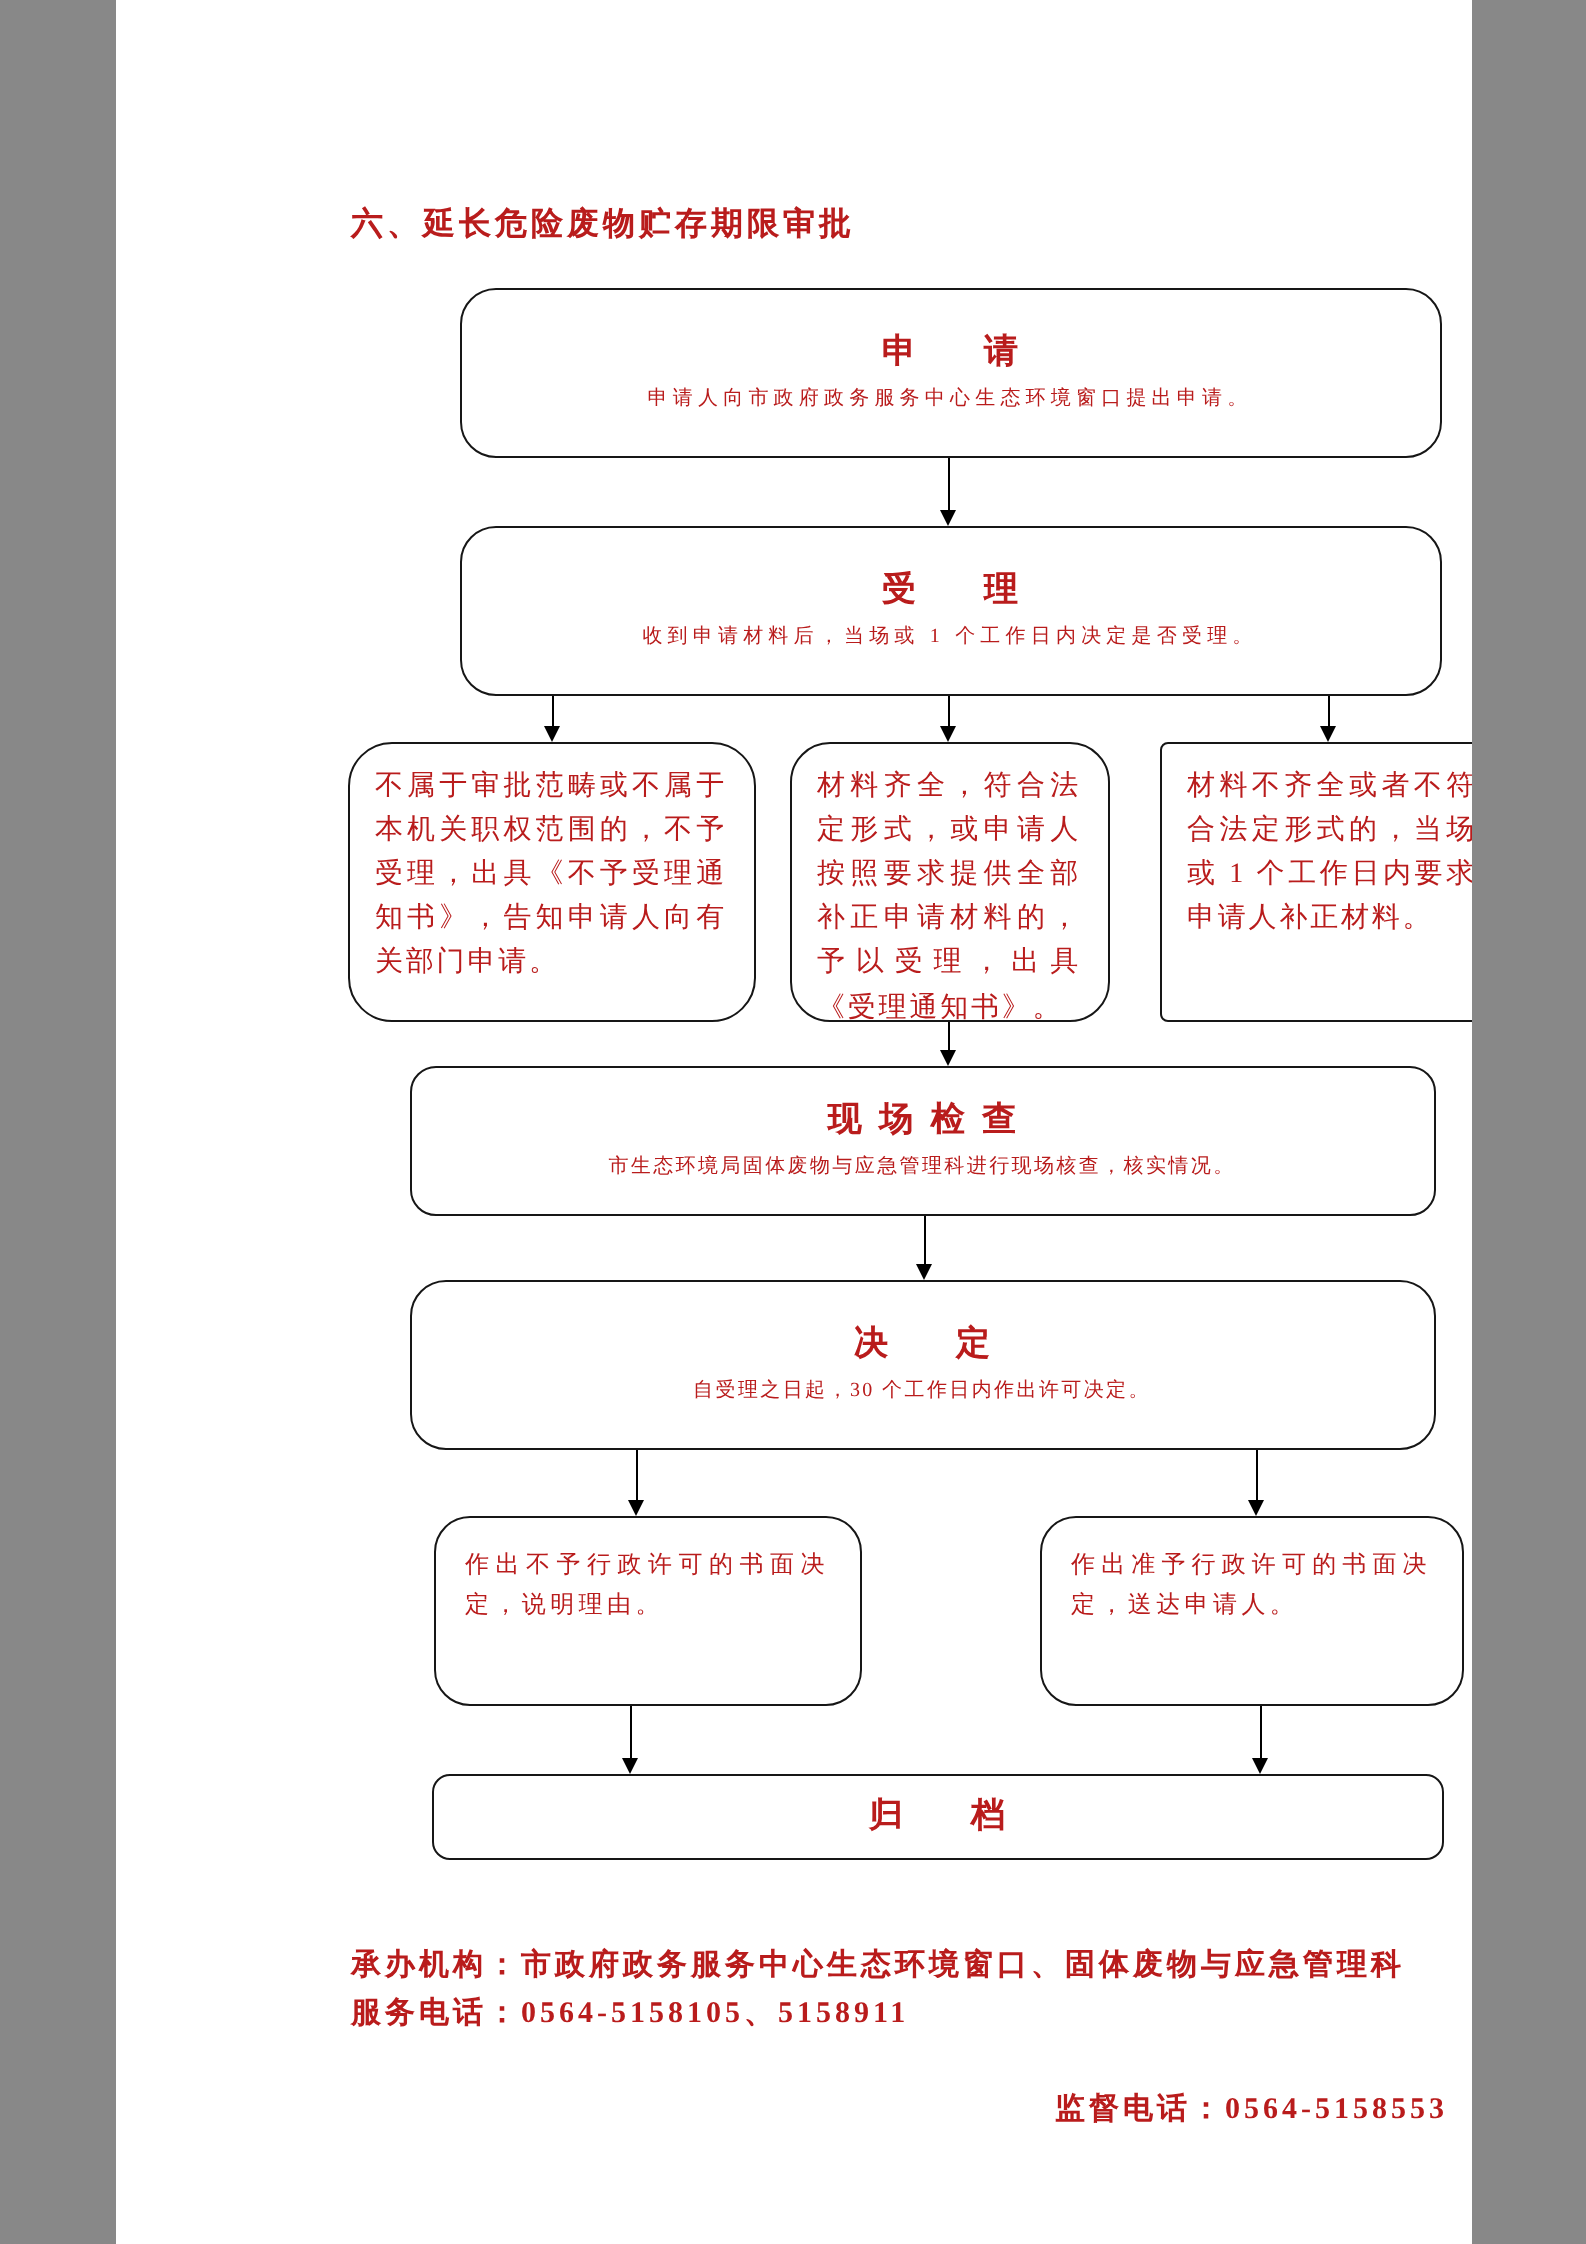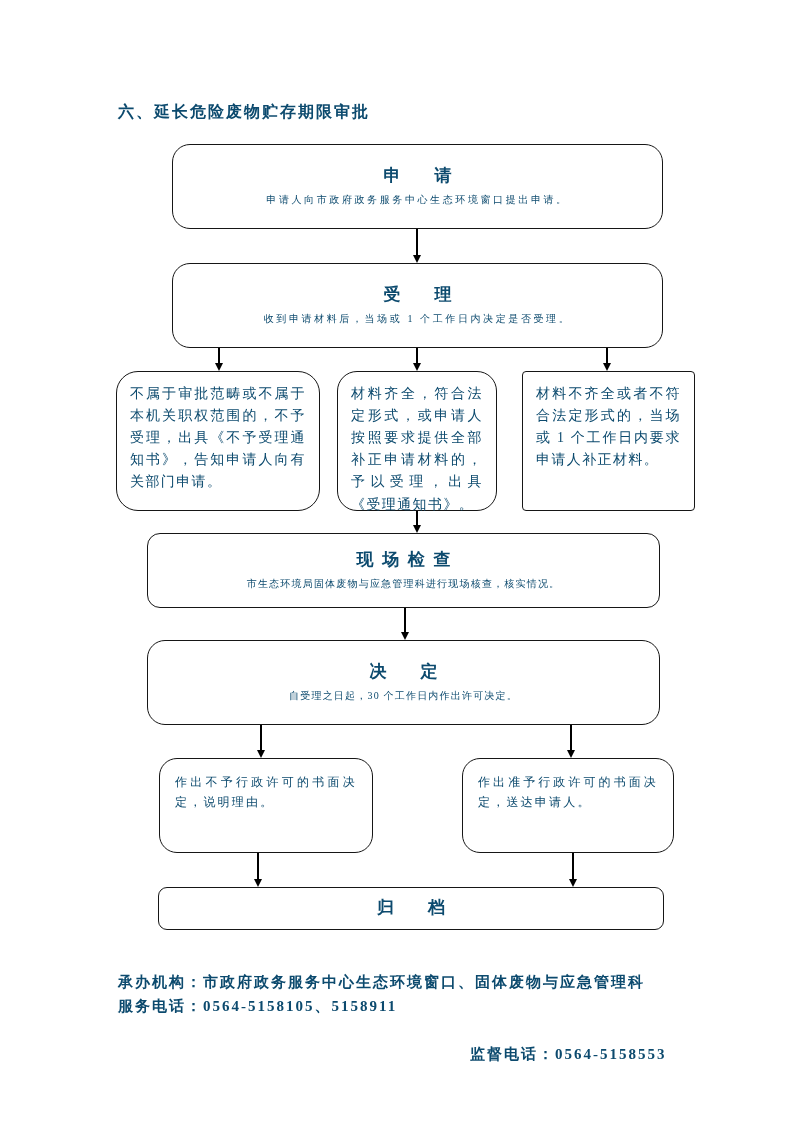--- a/index.html
+++ b/index.html
@@ -1,23 +1,23 @@
 <!DOCTYPE html>
 <html><head>
 <meta charset="utf-8">
 <style>
   html,body{margin:0;padding:0;background:#888;}
   .page{
     position:relative;
-    width:793px;height:1122px;
+    width:678px;height:1122px;
     background:#ffffff;
     margin:0 auto;
     overflow:hidden;
     font-family:"Liberation Serif", serif;
-    color:#0c4a6e;
+    color:#b91c1c;
   }
   .doc-title{
     position:absolute;left:118px;top:102px;
     font-family:"Liberation Sans", sans-serif;
     font-weight:bold;font-size:16px;letter-spacing:2px;
     white-space:nowrap;
   }
   .fbox{
     position:absolute;
     border:1.4px solid #161616;

